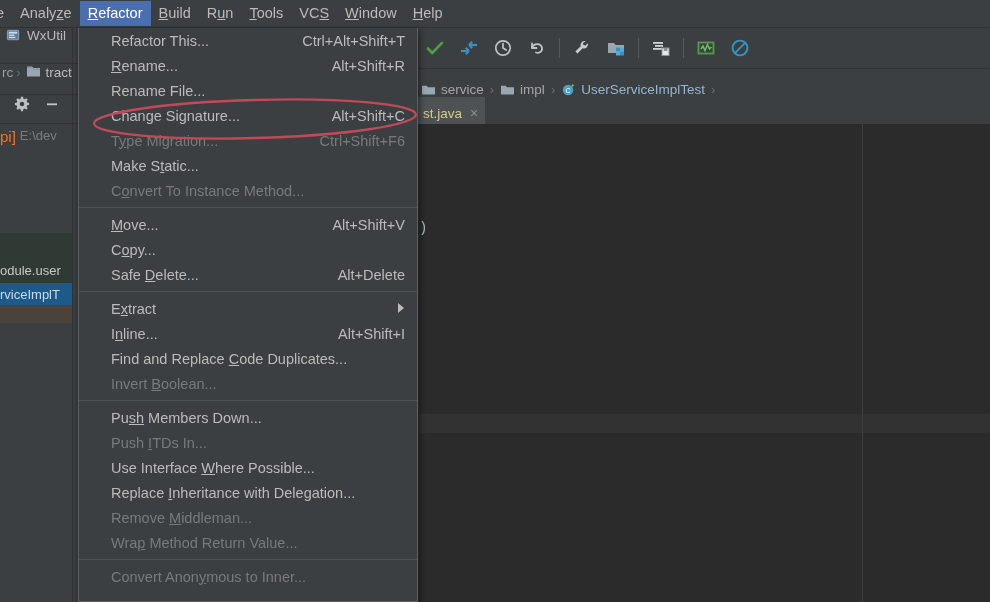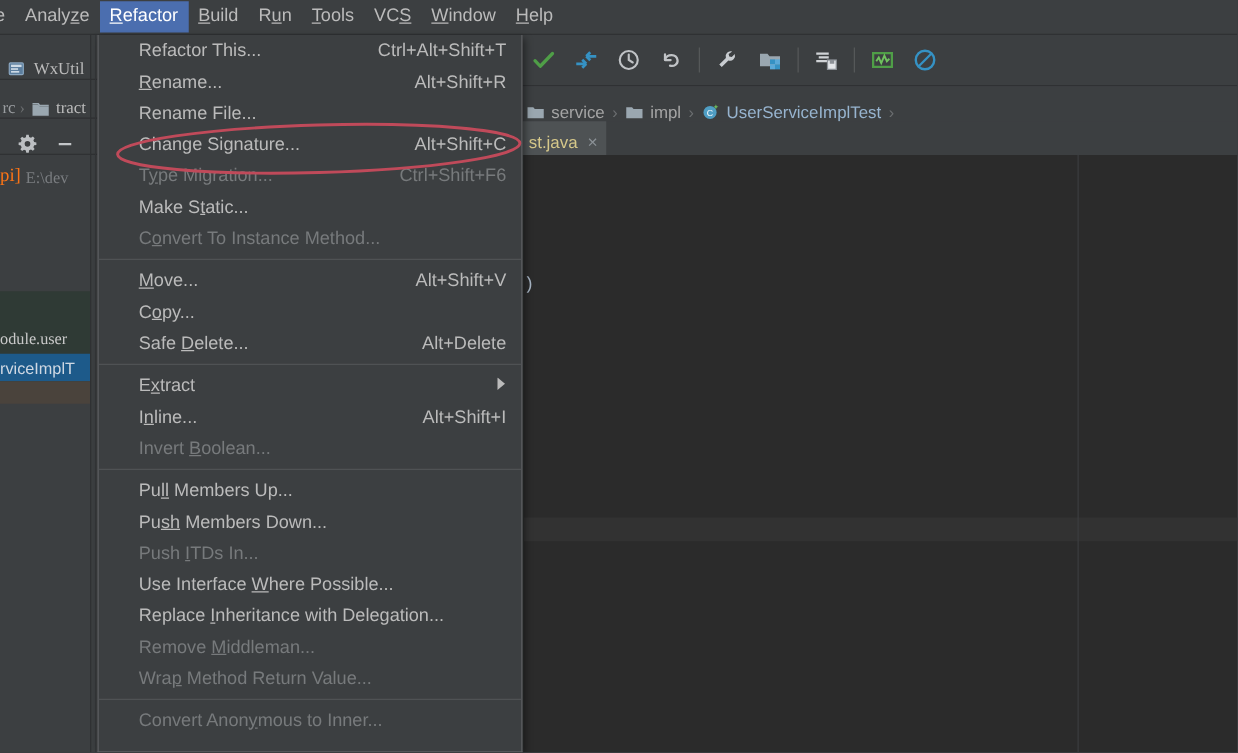--- a/index.html
+++ b/index.html
@@ -41,24 +41,23 @@
 
   
   .leftcol {
     position: absolute; left: 0; top: 28px;
     width: 78px; height: 574px;
     background: #3c3f41;
     overflow: hidden;
   }
   .lp-row {
     position: absolute; left: 0;
-    display: flex; align-items: flex-end;
+    display: flex; align-items: flex-start;
     color: #bbbbbb; font-size: 13.5px;
     white-space: nowrap;
-    font-family: Liberation Serif, serif;
   }
   .lp-toolbar {
     top: 0; width: 78px; height: 36px;
     border-bottom: 1px solid #2f3133;
     padding-left: 6px; box-sizing: border-box;
   }
   .lp-breadcrumb {
     top: 37px; width: 78px; height: 30px;
     border-bottom: 1px solid #2f3133;
     padding-left: 2px; box-sizing: border-box;
@@ -470,29 +469,29 @@
         <span class="spacer"></span>
         <span class="arrow"><svg width="8" height="10" viewBox="0 0 8 10">
             <path d="M1 0 L7 5 L1 10z" fill="#bbbbbb"></path>
           </svg></span>
       </div>
       <div class="mi">
         <span class="label">I<u>n</u>line...</span>
         <span class="spacer"></span>
         <span class="shortcut">Alt+Shift+I</span>
       </div>
+      <div class="mi">
+        <span class="label">Find and Replace <u>C</u>ode Duplicates...</span>
+        <span class="spacer"></span>
+      </div>
       <div class="mi disabled">
         <span class="label">Invert <u>B</u>oolean...</span>
         <span class="spacer"></span>
       </div>
       <div class="msep"></div>
-      <div class="mi">
-        <span class="label">Pu<u>ll</u> Members Up...</span>
-        <span class="spacer"></span>
-      </div>
       <div class="mi">
         <span class="label">Pu<u>sh</u> Members Down...</span>
         <span class="spacer"></span>
       </div>
       <div class="mi disabled">
         <span class="label">Push <u>I</u>TDs In...</span>
         <span class="spacer"></span>
       </div>
       <div class="mi">
         <span class="label">Use Interface <u>W</u>here Possible...</span>

